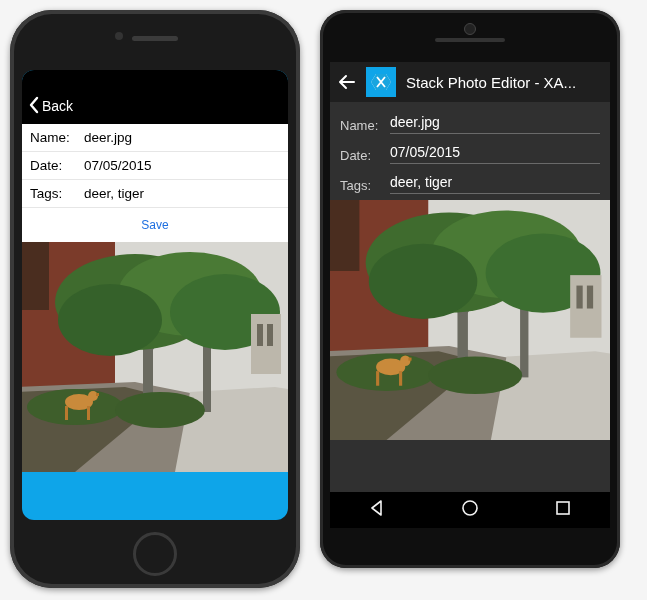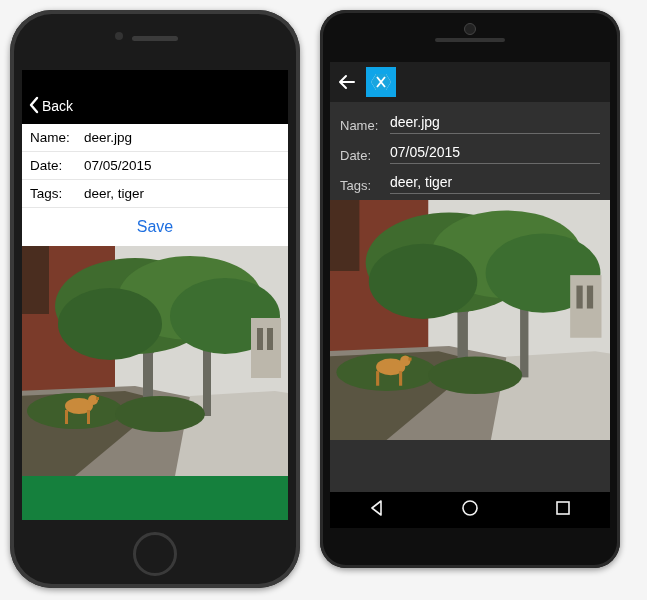--- a/index.html
+++ b/index.html
@@ -32,22 +32,22 @@
   .iphone .camera {
     position: absolute; top: 22px; left: 50%; transform: translateX(-40px);
     width: 8px; height: 8px; background: #333; border-radius: 50%;
   }
   .iphone .homebtn {
     position: absolute; bottom: 12px; left: 50%; transform: translateX(-50%);
     width: 44px; height: 44px; border-radius: 50%; border: 3px solid #3a3a3a;
     box-sizing: border-box;
   }
   .iphone .screen {
-    width: 100%; height: 100%; background: #15803d; overflow: hidden; position: relative;
-    border-radius: 0;
+    width: 100%; height: 100%; background: #0ea5e9; overflow: hidden; position: relative;
+    border-radius: 12px;
   }
 
   
   .ios-status { height: 18px; background: #000; }
 
   
   .ios-nav {
     height: 36px; background: #000; color: #fff; display: flex; align-items: center;
     padding: 0 6px; font-size: 14px; font-weight: 500;
   }
@@ -57,21 +57,21 @@
 
   
   .ios-form { background: #fff; }
   .ios-row {
     display: flex; align-items: center; padding: 6px 8px; border-bottom: 1px solid #e6e6e6;
     font-size: 13.5px;
   }
   .ios-row .lbl { width: 54px; color: #000; }
   .ios-row .val { flex: 1; border: none; outline: none; font-size: 13.5px; font-family: inherit; padding: 0; }
   .ios-save {
-    text-align: center; color: #1e6fe0; font-size: 16px; padding: 10px 0 10px 0;
+    text-align: center; color: #1e6fe0; font-size: 12px; padding: 10px 0 10px 0;
     cursor: pointer;
   }
 
   .photo {
     width: 100%; height: 230px; display: block;
   }
 
   
   .android {
     width: 300px;
@@ -221,20 +221,21 @@
               <path d="M16 9 H3 M8 3 L2 9 L8 15" stroke="#fff" stroke-width="2" fill="none" stroke-linecap="round" stroke-linejoin="round"></path>
             </svg>
         </span>
         <span class="logo">
           <svg width="22" height="22" viewBox="0 0 22 22">
               <polygon points="6,3 16,3 21,11 16,19 6,19 1,11" fill="#fff"></polygon>
               <polygon points="6,3 16,3 21,11 16,19 6,19 1,11" fill="#19a5df"></polygon>
               <path d="M7 6 L11 11 L7 16 M15 6 L11 11 L15 16" stroke="#fff" stroke-width="1.8" fill="none"></path>
             </svg>
         </span>
+        <span class="title">Stack Photo Editor - XA...</span>
       </div>
 
       <div class="and-form">
         <div class="and-row">
           <span class="lbl">Name:</span>
           <input class="val" value="deer.jpg" style="">
         </div>
         <div class="and-row">
           <span class="lbl">Date:</span>
           <input class="val" value="07/05/2015" style="">

